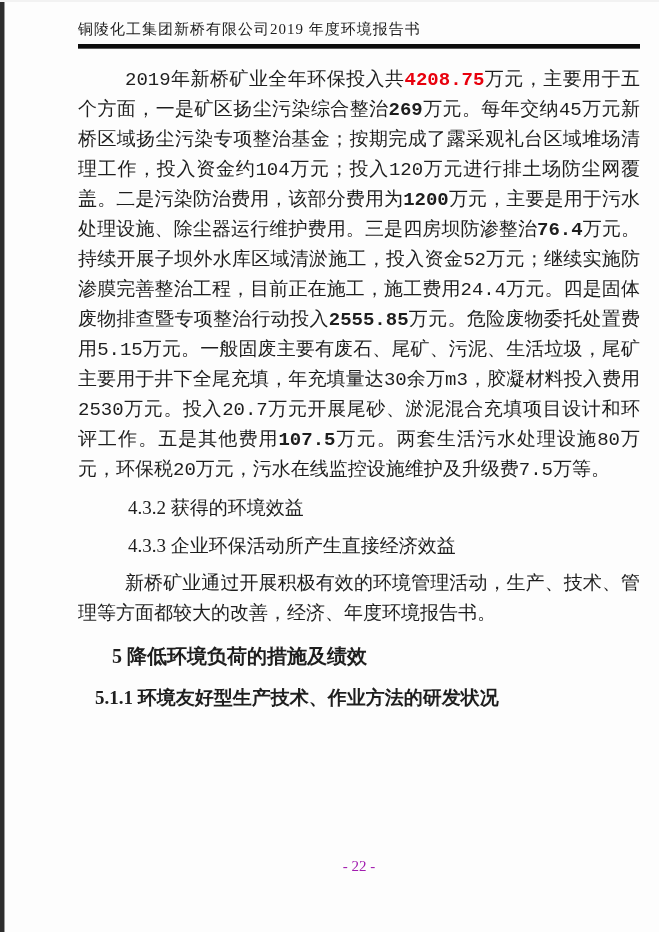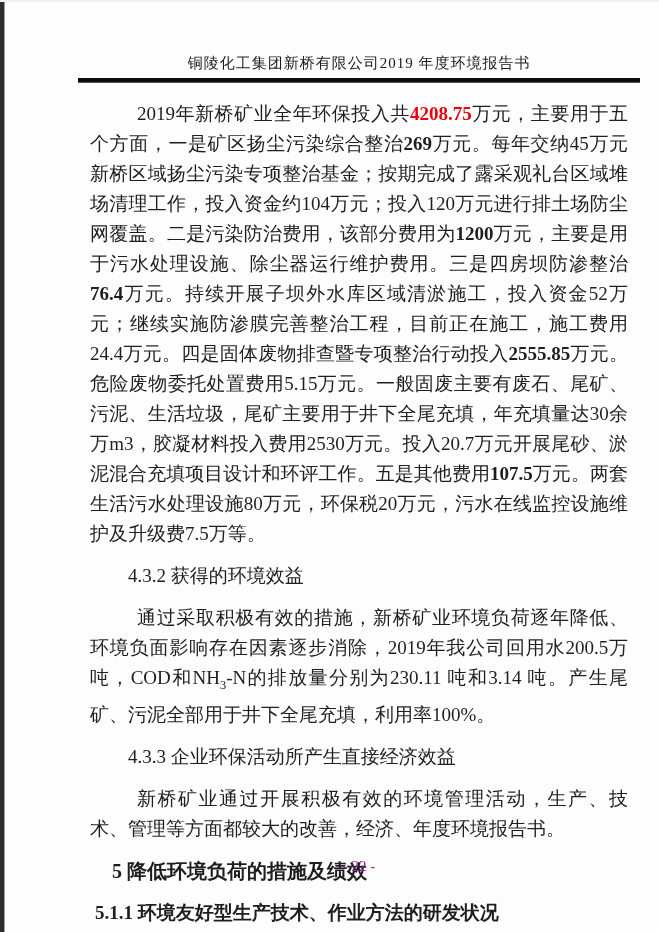--- a/index.html
+++ b/index.html
@@ -20,41 +20,40 @@
     position: absolute; left: 0; top: 0;
     width: 659px; height: 2px;
     background: #f2f2f2;
   }
   .page {
     position: absolute;
     left: 78px; top: 0;
     width: 562px;
   }
   .header-title {
-    margin-top: 52px;
-    text-align: center;
+    margin-top: 18px;
     font-size: 15px;
     line-height: 22px;
     color: #1c1c1c;
     letter-spacing: 1px;
   }
   .header-rule {
     margin-top: 4px;
     height: 4px;
     background: #0d0d0d;
     border-bottom: 1px solid #5a5a5a;
   }
   .doc-body {
     margin-top: 16px;
     font-size: 19px;
     line-height: 30px;
     color: #1e1e1e;
     text-align: justify;
   }
-  .para { margin: 12px; text-indent: 47px; }
+  .para { margin: 0; text-indent: 47px; font-family: Liberation Mono, monospace; }
   .h-l3 { margin: 8px; padding-left: 42px; font-weight: normal; font-size: 19px; font-family: Liberation Serif, serif; }
   .h-l1 { margin: 12px; padding-left: 22px; font-weight: bold; font-size: 20px; }
   .h-l2 { margin: 0; padding-left: 19px; font-weight: normal; font-size: 19px; }
   .h-l2s { margin: 0; padding-left: 17px; font-weight: bold; font-size: 19px; }
   .seg-normal { font-weight: normal; }
   .seg-bold { font-weight: bold; }
   .seg-red-bold { font-weight: bold; color: var(--accent-red, #e8000d); }
   .seg-subscript { vertical-align: sub; font-size: 0.65em; }
   .page-footer {
     position: absolute;
@@ -70,21 +69,20 @@
 
 <div class="scan-edge-left"></div>
 <div class="scan-edge-top"></div>
 
 <div class="page">
   <div class="header-title">铜陵化工集团新桥有限公司2019 年度环境报告书</div>
   <div class="header-rule"></div>
   <div class="doc-body" id="doc-body">
       <p class="para"><span class="seg-normal">2019年新桥矿业全年环保投入共</span><span class="seg-red-bold">4208.75</span><span class="seg-normal">万元，主要用于五个方面，一是矿区扬尘污染综合整治</span><span class="seg-bold">269</span><span class="seg-normal">万元。每年交纳45万元新桥区域扬尘污染专项整治基金；按期完成了露采观礼台区域堆场清理工作，投入资金约104万元；投入120万元进行排土场防尘网覆盖。二是污染防治费用，该部分费用为</span><span class="seg-bold">1200</span><span class="seg-normal">万元，主要是用于污水处理设施、除尘器运行维护费用。三是四房坝防渗整治</span><span class="seg-bold">76.4</span><span class="seg-normal">万元。持续开展子坝外水库区域清淤施工，投入资金52万元；继续实施防渗膜完善整治工程，目前正在施工，施工费用24.4万元。四是固体废物排查暨专项整治行动投入</span><span class="seg-bold">2555.85</span><span class="seg-normal">万元。危险废物委托处置费用5.15万元。一般固废主要有废石、尾矿、污泥、生活垃圾，尾矿主要用于井下全尾充填，年充填量达30余万m3，胶凝材料投入费用2530万元。投入20.7万元开展尾砂、淤泥混合充填项目设计和环评工作。五是其他费用</span><span class="seg-bold">107.5</span><span class="seg-normal">万元。两套生活污水处理设施80万元，环保税20万元，污水在线监控设施维护及升级费7.5万等。</span></p>
       <div class="h-l3">4.3.2 获得的环境效益</div>
-      <p class="para"><span class="seg-normal">通过采取积极有效的措施，新桥矿业环境负荷逐年降低、环境负面影响存在因素逐步消除，2019年我公司回用水200.5万吨，COD和NH</span><span class="seg-subscript">3</span><span class="seg-normal">-N的排放量分别为230.11 吨和3.14 吨。产生尾矿、污泥全部用于井下全尾充填，利用率100%。</span></p>
       <div class="h-l3">4.3.3 企业环保活动所产生直接经济效益</div>
       <p class="para"><span class="seg-normal">新桥矿业通过开展积极有效的环境管理活动，生产、技术、管理等方面都较大的改善，经济、年度环境报告书。</span></p>
       <div class="h-l1">5  降低环境负荷的措施及绩效</div>
       <div class="h-l2s">5.1.1 环境友好型生产技术、作业方法的研发状况</div>
     </div>
 </div>
 
 <div class="page-footer">- 22 -</div>
 
 </body></html>

